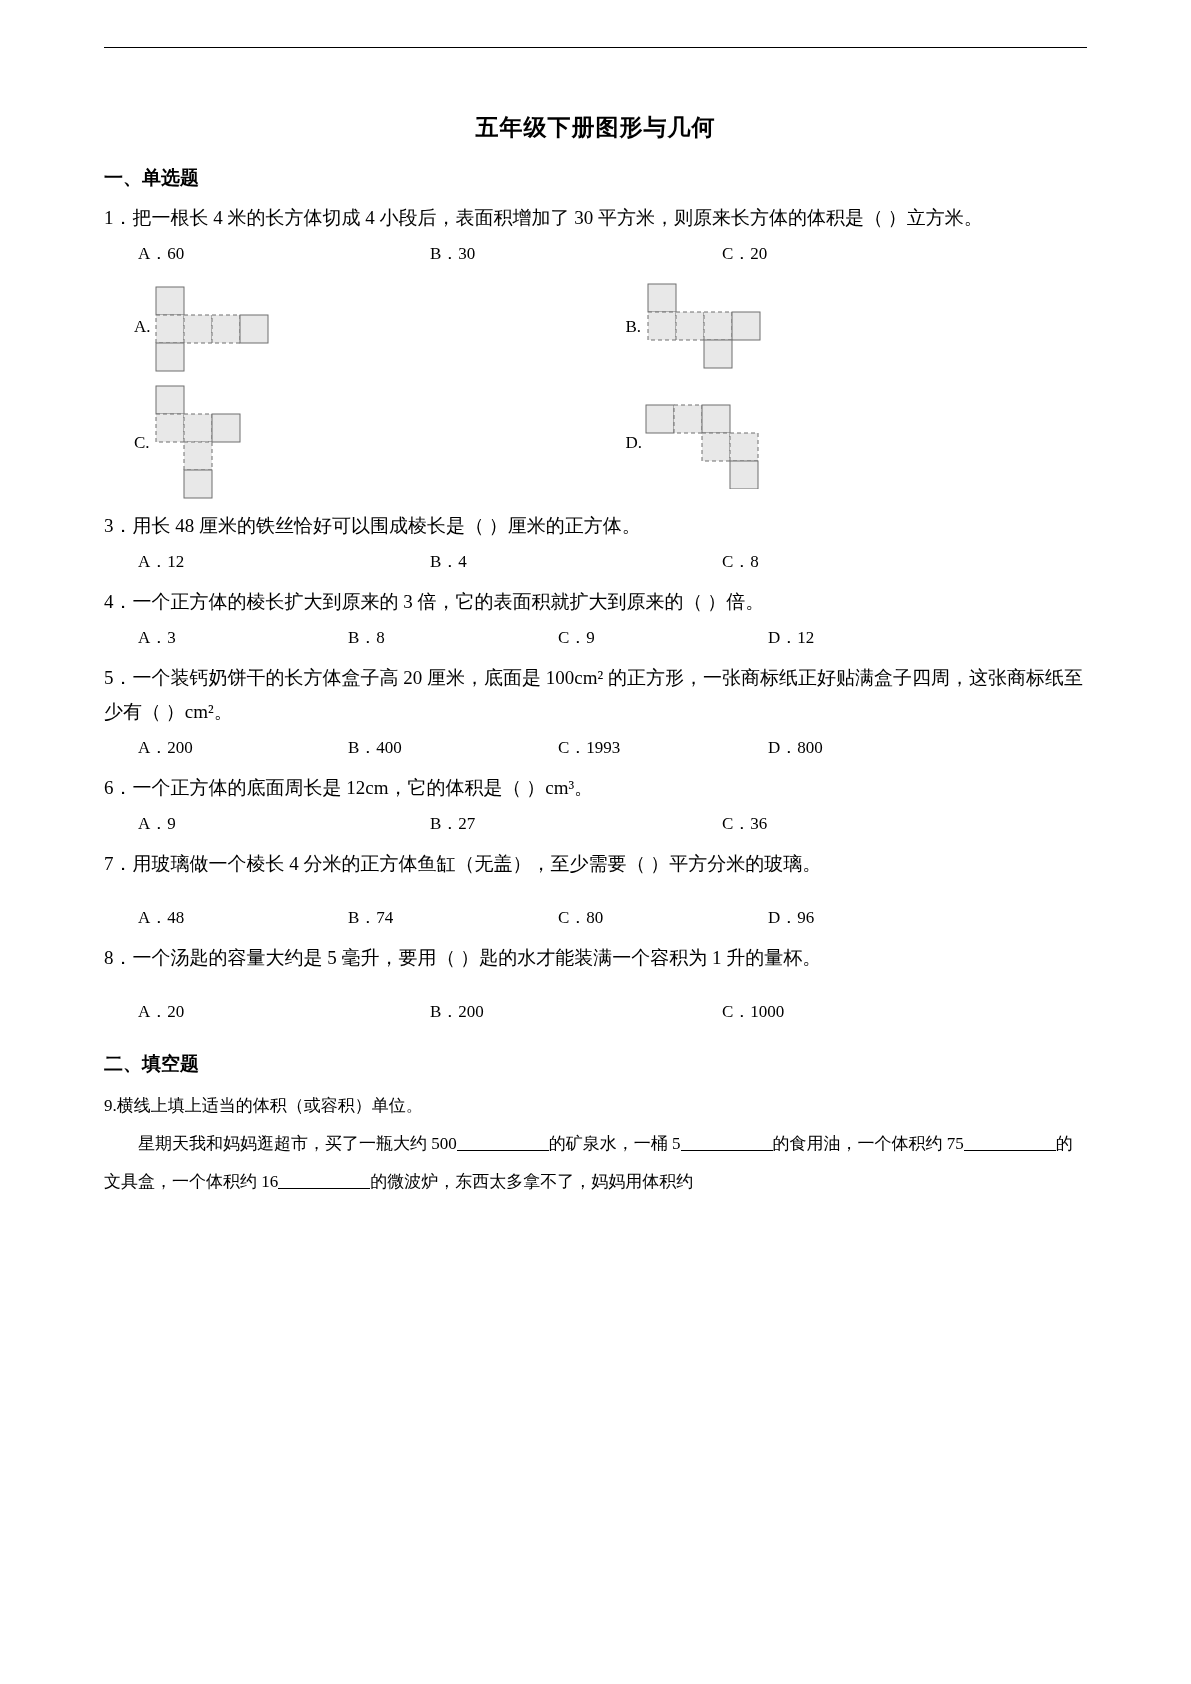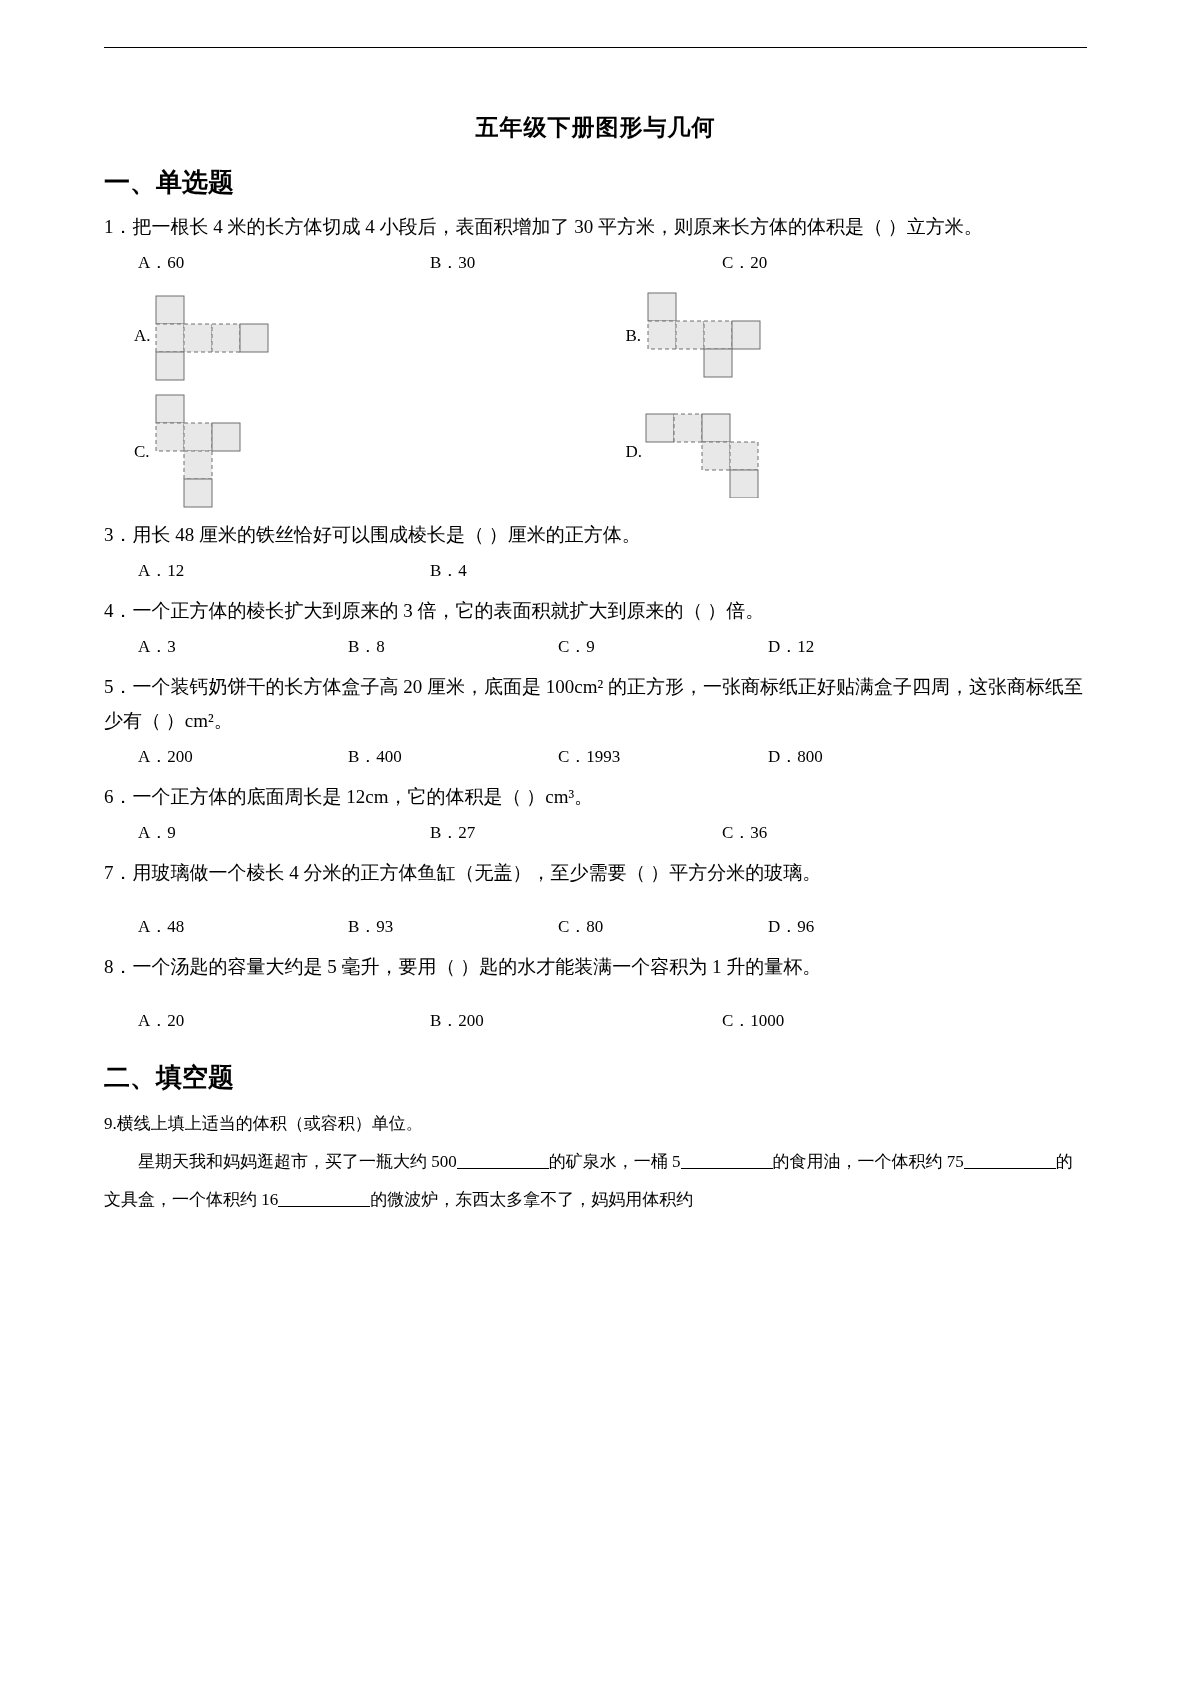--- a/index.html
+++ b/index.html
@@ -32,21 +32,21 @@
   .doc-title {
     text-align: center;
     font-size: 23px;
     font-weight: bold;
     margin: 0;
     padding-top: 112px;
     letter-spacing: 1px;
     font-family: "Liberation Sans", sans-serif;
   }
   .section-head {
-    font-size: 26px;
+    font-size: 19px;
     font-weight: bold;
     margin: 22px 0 10px 0;
     font-family: "Liberation Sans", sans-serif;
   }
   .q {
     font-size: 19px;
     line-height: 34px;
     margin: 6px 0 0 0;
   }
   .opts {
@@ -171,20 +171,21 @@
       </svg>
     </div>
   </div>
 
   <div class="q">
     <span>3．</span><span>用长 48 厘米的铁丝恰好可以围成棱长是（       ）厘米的正方体。</span>
   </div>
   <div class="opts three">
     <div class="opt">A．12</div>
     <div class="opt">B．4</div>
+    <div class="opt">C．8</div>
   </div>
 
   <div class="q">
     <span>4．</span><span>一个正方体的棱长扩大到原来的 3 倍，它的表面积就扩大到原来的（       ）倍。</span>
   </div>
   <div class="opts four">
     <div class="opt">A．3</div>
     <div class="opt">B．8</div>
     <div class="opt">C．9</div>
     <div class="opt">D．12</div>
@@ -208,21 +209,21 @@
     <div class="opt">B．27</div>
     <div class="opt">C．36</div>
   </div>
 
   <div class="q">
     <span>7．</span><span>用玻璃做一个棱长 4 分米的正方体鱼缸（无盖），至少需要（       ）平方分米的玻璃。</span>
   </div>
   <div class="gap-sm"></div>
   <div class="opts four">
     <div class="opt">A．48</div>
-    <div class="opt">B．93</div>
+    <div class="opt">B．74</div>
     <div class="opt">C．80</div>
     <div class="opt">D．96</div>
   </div>
 
   <div class="q">
     <span>8．</span><span>一个汤匙的容量大约是 5 毫升，要用（       ）匙的水才能装满一个容积为 1 升的量杯。</span>
   </div>
   <div class="gap-sm"></div>
   <div class="opts three">
     <div class="opt">A．20</div>

